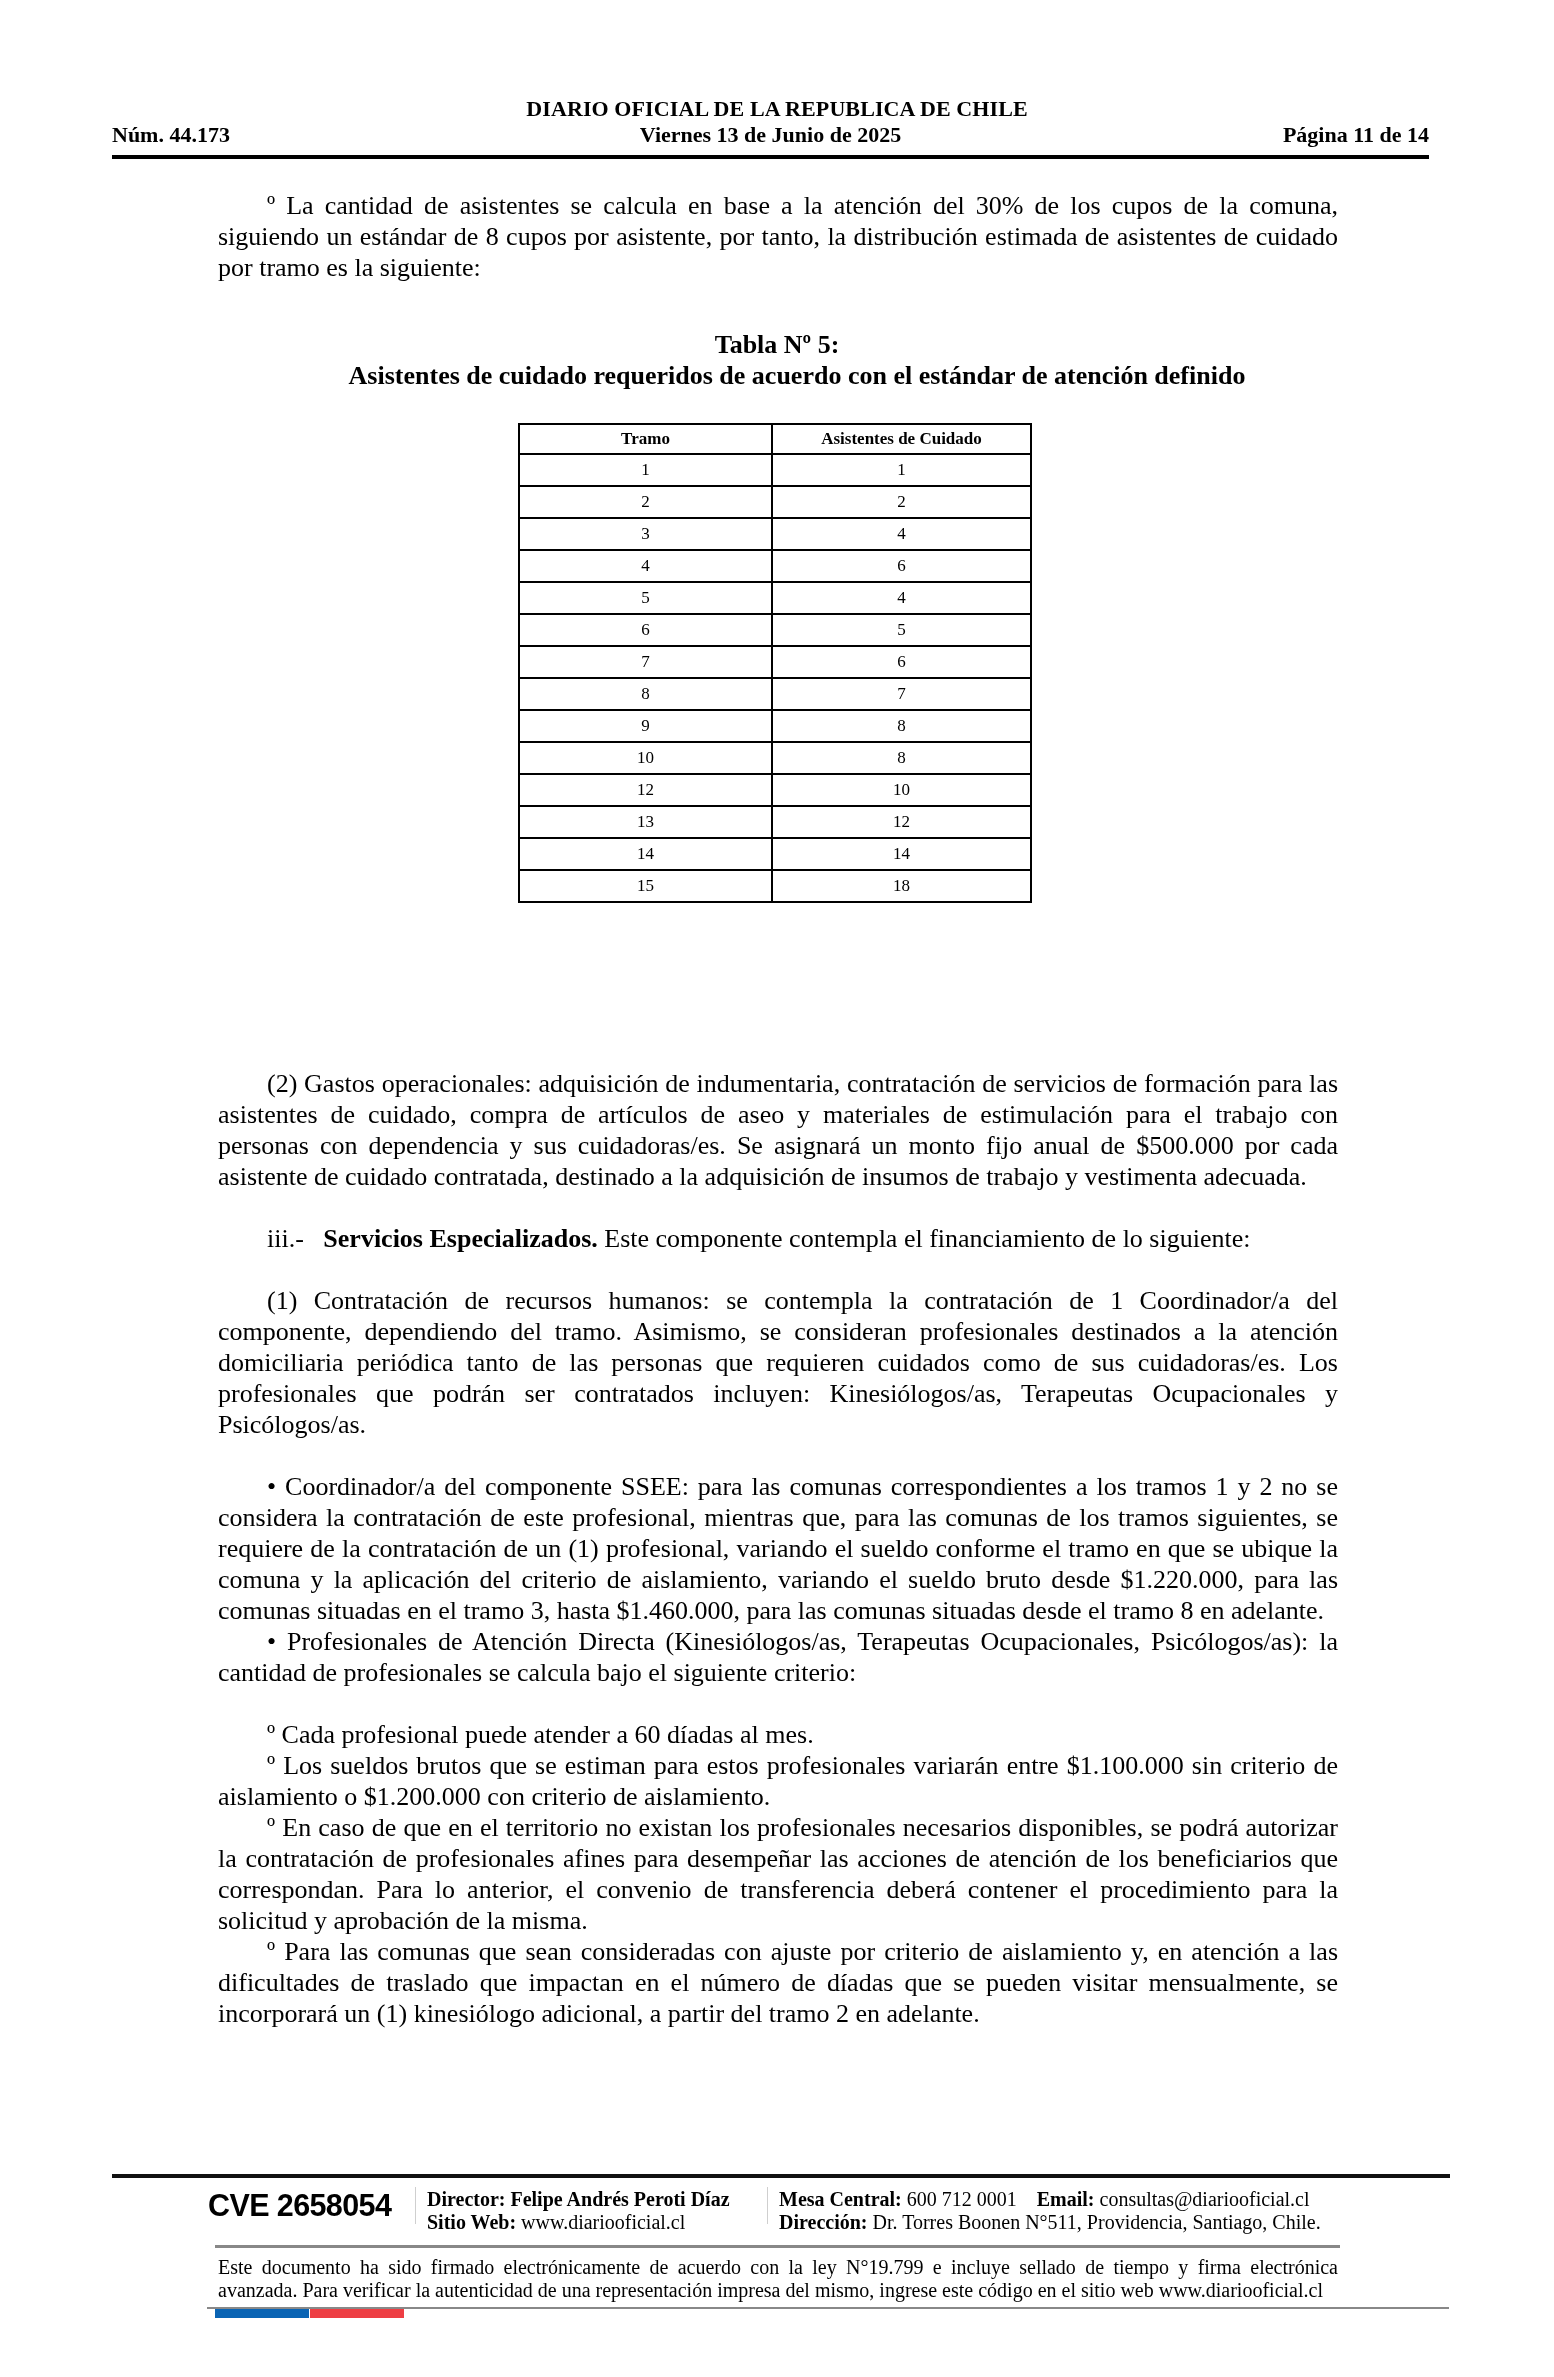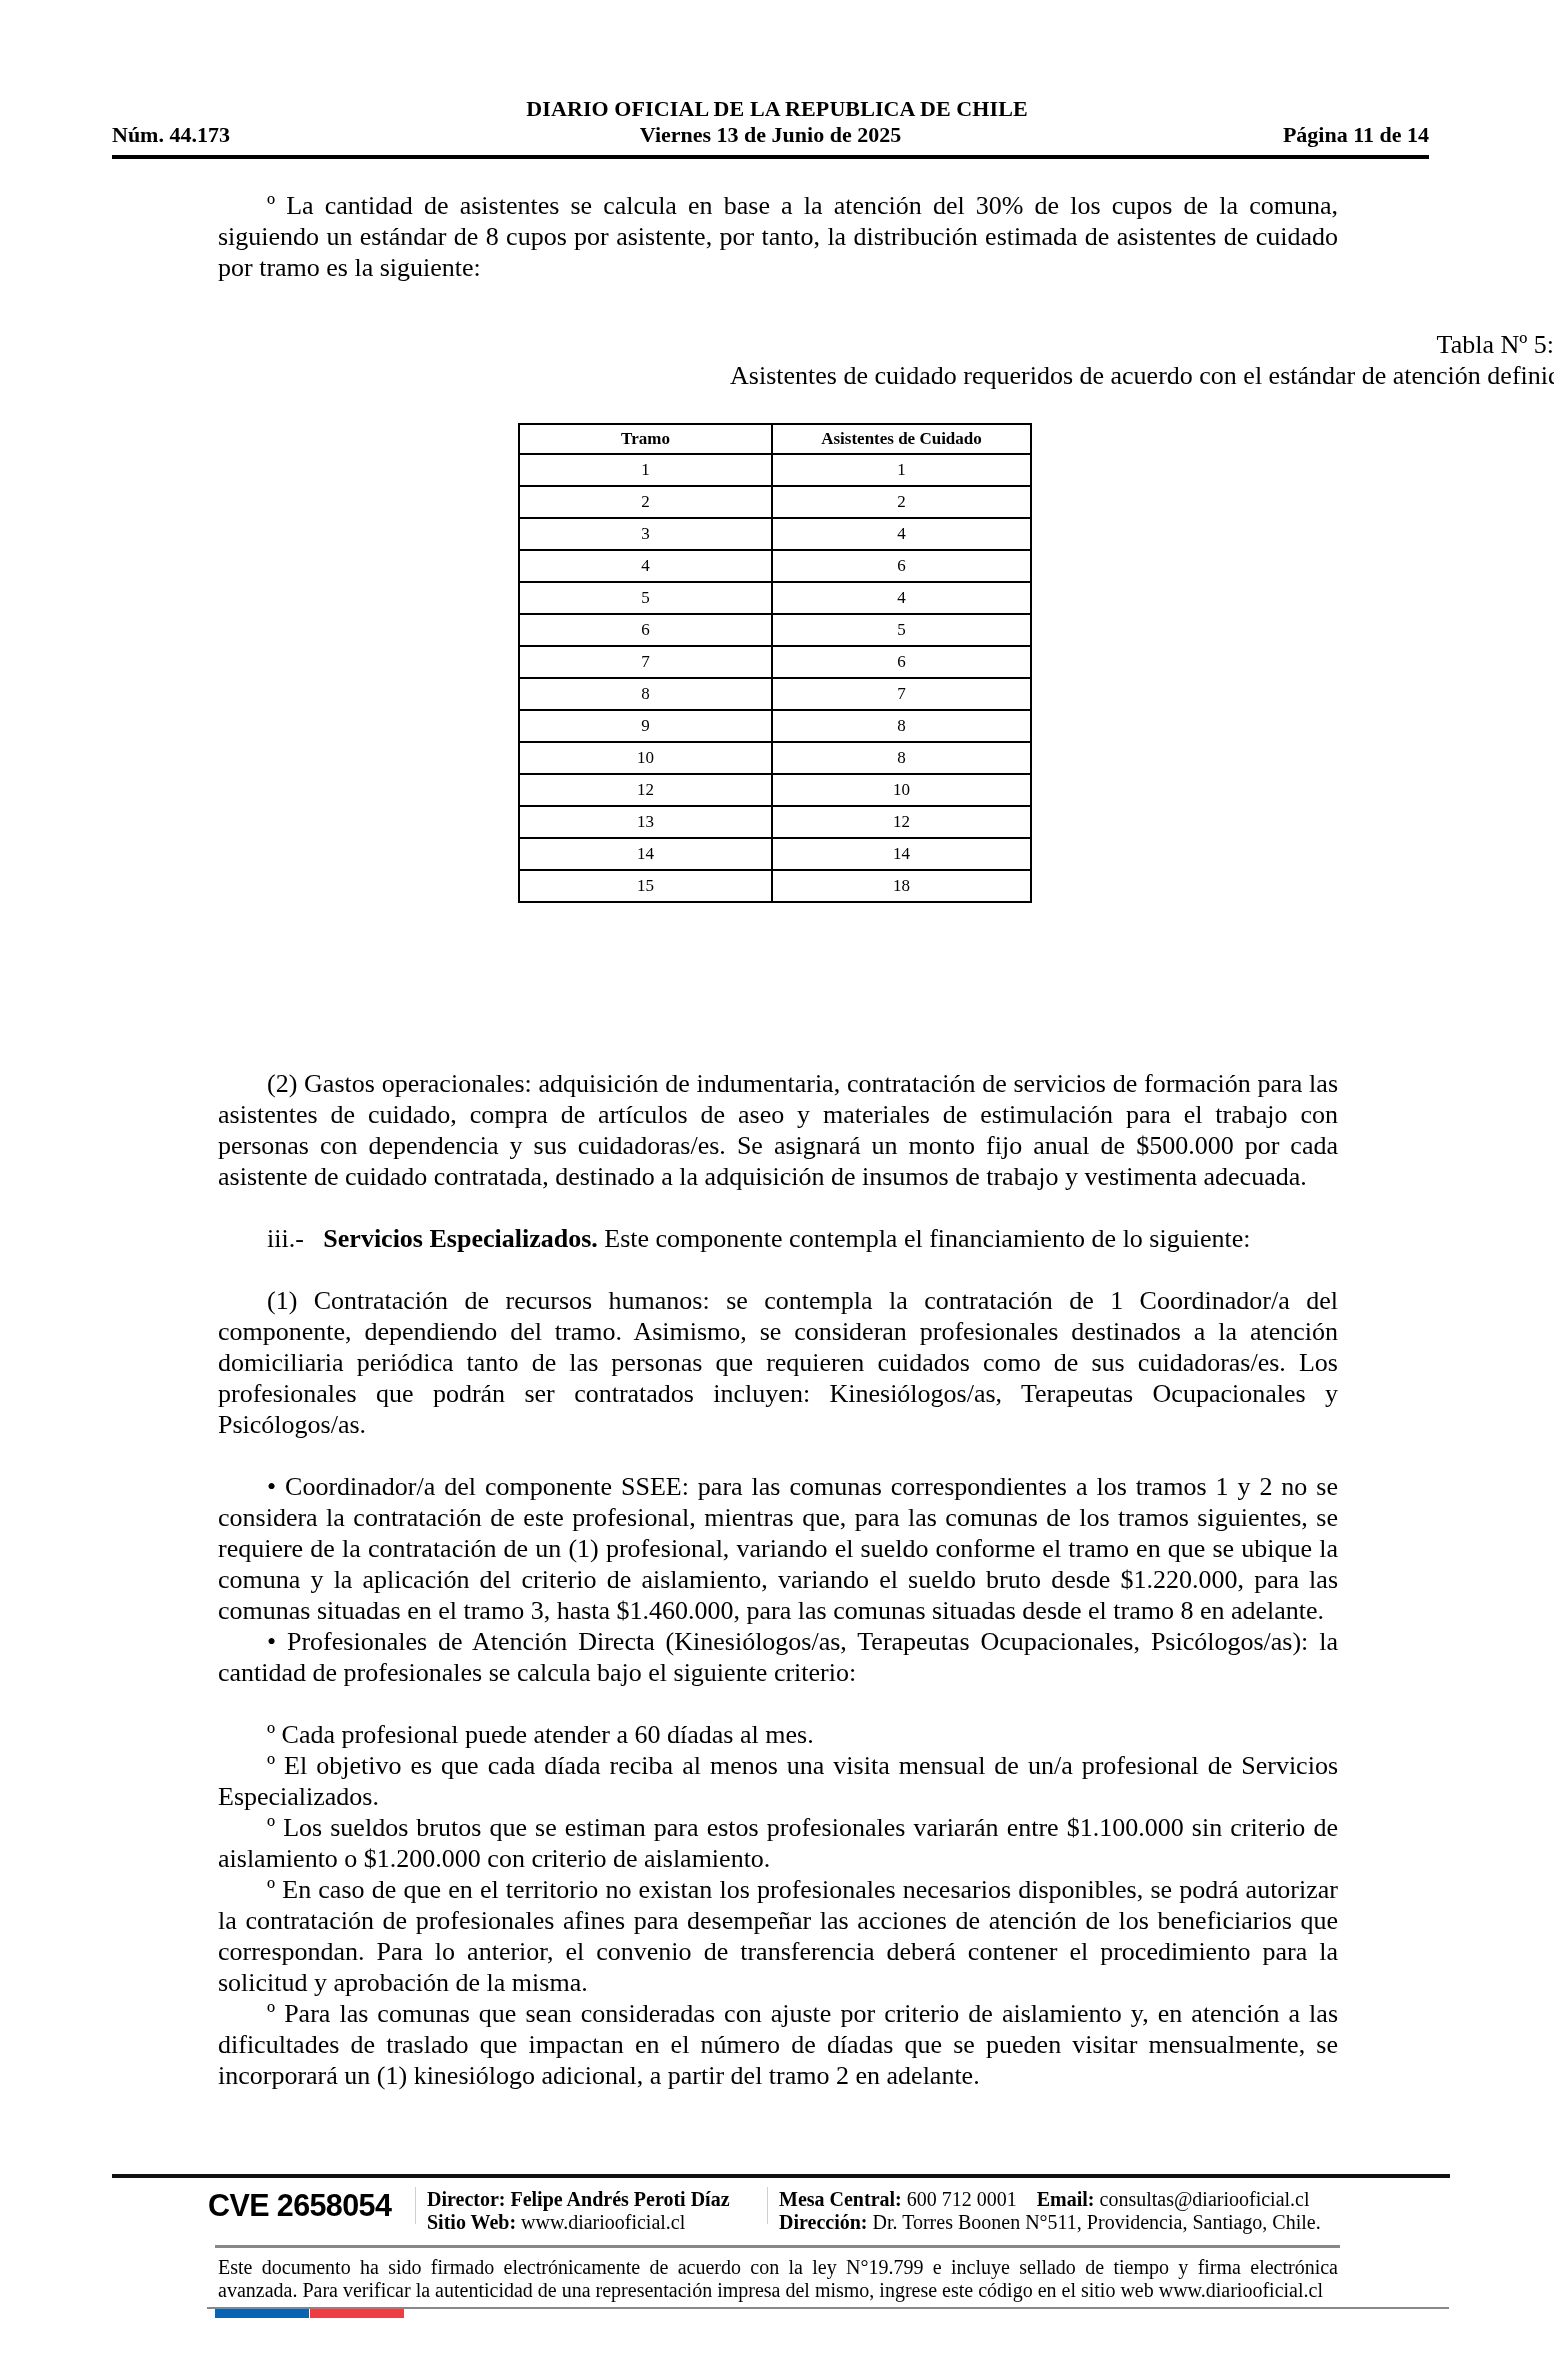--- a/index.html
+++ b/index.html
@@ -15,21 +15,21 @@
   .hdr-center { position: absolute; left: 0; width: 100%; text-align: center; top: 0; }
   .hdr-right { position: absolute; right: 0; top: 0; }
   .hdr-rule { left: 112px; width: 1317px; top: 155px; height: 4.3px; background: #000; }
 
   
   .body { left: 218px; width: 1120px; font-size: 26px; line-height: 31px; text-align: justify; }
   .para { margin: 0; text-indent: 0; }
   .ind { text-indent: 49px; }
   .gap { height: 31px; }
 
-  .caption { left: 0; width: 1554px; text-align: right; font-size: 26px; line-height: 31px; }
+  .caption { left: 0; width: 1554px; text-align: center; font-size: 26px; line-height: 31px; font-weight: bold; }
 
   
   table.t5 { position: absolute; left: 518px; top: 423px; border-collapse: collapse;
              font-size: 17px; }
   table.t5 th, table.t5 td { border: 2.4px solid #000; text-align: center; padding: 0;
                              height: 30px; line-height: 30px; }
   table.t5 th { font-weight: bold; height: 28px; line-height: 28px; }
   table.t5 col.c1 { width: 253px; }
   table.t5 col.c2 { width: 259px; }
 
@@ -139,21 +139,20 @@
   <p class="para ind">(2) Gastos operacionales: adquisición de indumentaria, contratación de servicios de formación para las asistentes de cuidado, compra de artículos de aseo y materiales de estimulación para el trabajo con personas con dependencia y sus cuidadoras/es. Se asignará un monto fijo anual de $500.000 por cada asistente de cuidado contratada, destinado a la adquisición de insumos de trabajo y vestimenta adecuada.</p>
   <div class="gap"></div>
   <p class="para ind"><span>iii.-</span>&nbsp;&nbsp; <b>Servicios Especializados.</b><span> Este componente contempla el financiamiento de lo siguiente:</span></p>
   <div class="gap"></div>
   <p class="para ind">(1) Contratación de recursos humanos: se contempla la contratación de 1 Coordinador/a del componente, dependiendo del tramo. Asimismo, se consideran profesionales destinados a la atención domiciliaria periódica tanto de las personas que requieren cuidados como de sus cuidadoras/es. Los profesionales que podrán ser contratados incluyen: Kinesiólogos/as, Terapeutas Ocupacionales y Psicólogos/as.</p>
   <div class="gap"></div>
   <p class="para ind">• Coordinador/a del componente SSEE: para las comunas correspondientes a los tramos 1 y 2 no se considera la contratación de este profesional, mientras que, para las comunas de los tramos siguientes, se requiere de la contratación de un (1) profesional, variando el sueldo conforme el tramo en que se ubique la comuna y la aplicación del criterio de aislamiento, variando el sueldo bruto desde $1.220.000, para las comunas situadas en el tramo 3, hasta $1.460.000, para las comunas situadas desde el tramo 8 en adelante.</p>
   <p class="para ind">• Profesionales de Atención Directa (Kinesiólogos/as, Terapeutas Ocupacionales, Psicólogos/as): la cantidad de profesionales se calcula bajo el siguiente criterio:</p>
   <div class="gap"></div>
   <p class="para ind">º Cada profesional puede atender a 60 díadas al mes.</p>
-  <p class="para ind">º El objetivo es que cada díada reciba al menos una visita mensual de un/a profesional de Servicios Especializados.</p>
   <p class="para ind">º Los sueldos brutos que se estiman para estos profesionales variarán entre $1.100.000 sin criterio de aislamiento o $1.200.000 con criterio de aislamiento.</p>
   <p class="para ind">º En caso de que en el territorio no existan los profesionales necesarios disponibles, se podrá autorizar la contratación de profesionales afines para desempeñar las acciones de atención de los beneficiarios que correspondan. Para lo anterior, el convenio de transferencia deberá contener el procedimiento para la solicitud y aprobación de la misma.</p>
   <p class="para ind">º Para las comunas que sean consideradas con ajuste por criterio de aislamiento y, en atención a las dificultades de traslado que impactan en el número de díadas que se pueden visitar mensualmente, se incorporará un (1) kinesiólogo adicional, a partir del tramo 2 en adelante.</p>
 </div>
 
 <div class="abs ftr-rule-top"></div>
 <div class="abs cve">CVE 2658054</div>
 <div class="abs vsep" style="left:415px;"></div>
 <div class="abs finfo" style="left:427px; top:2188px;">
   <div><b>Director:</b> <b>Felipe Andrés Peroti Díaz</b></div>

